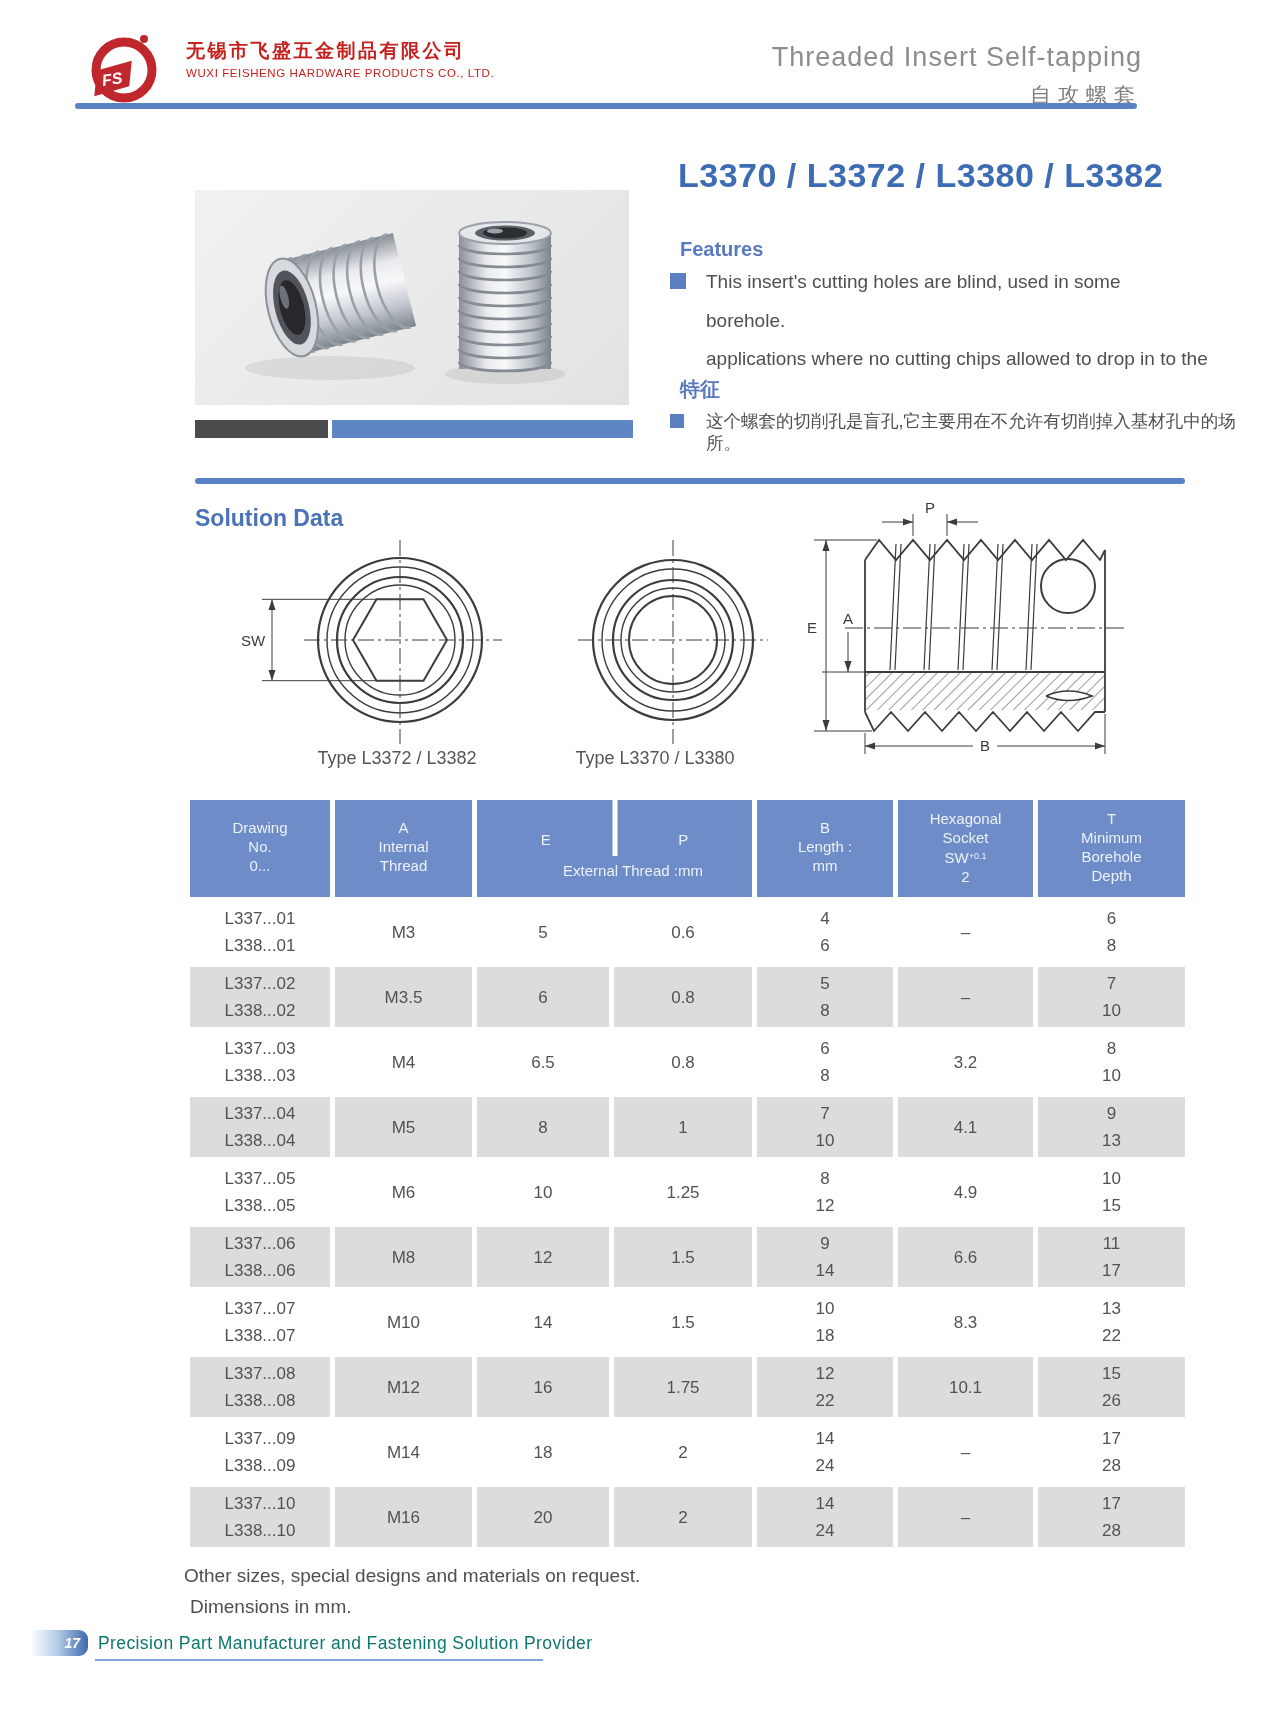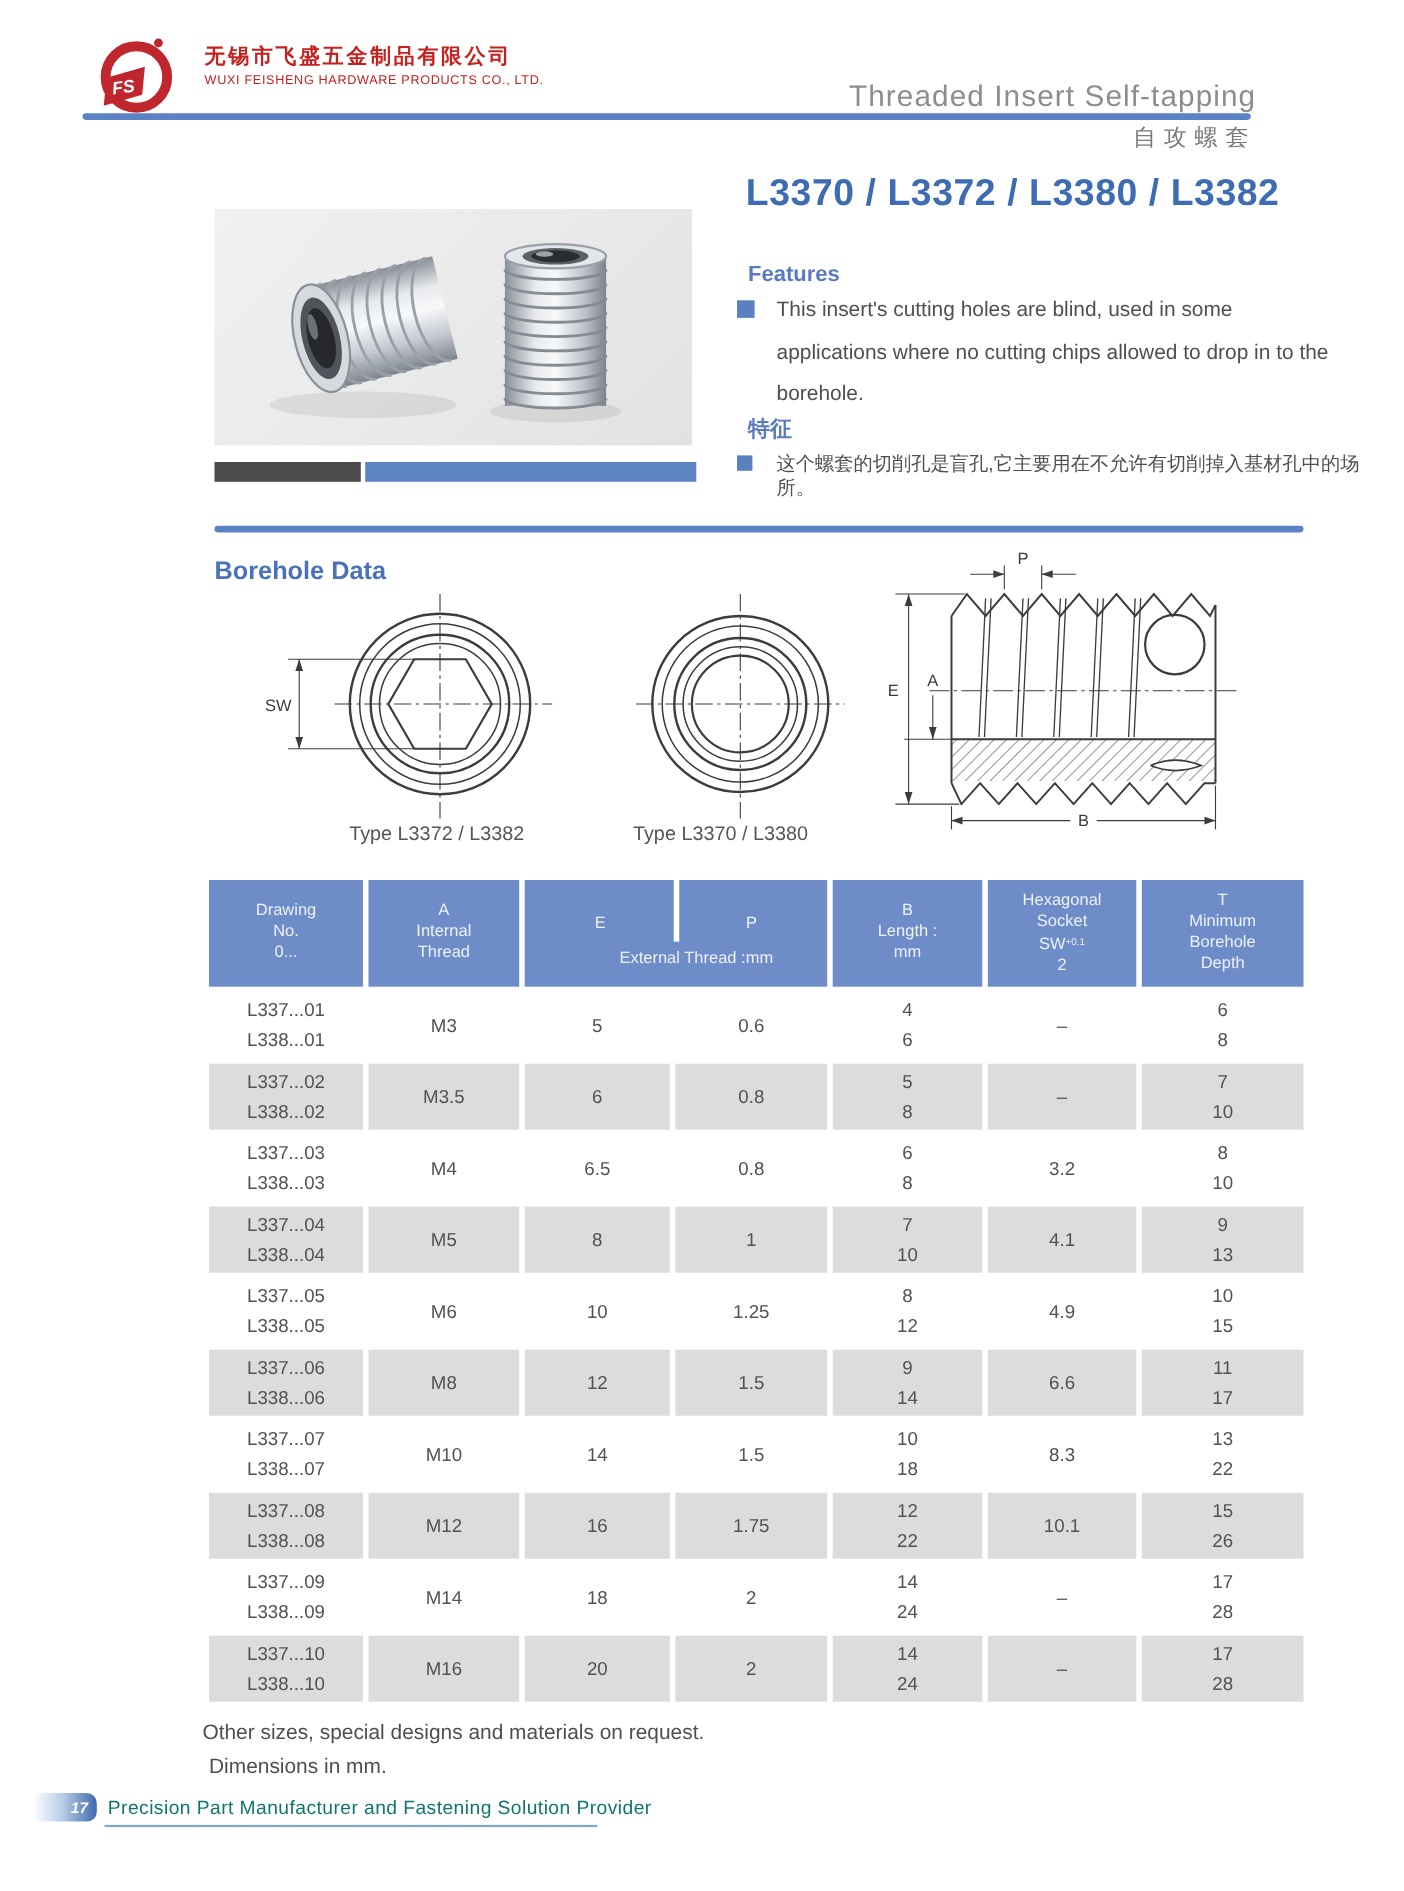--- a/index.html
+++ b/index.html
@@ -67,21 +67,21 @@
       <g transform="rotate(-8 38 48)">
         <polygon points="20,38 56,33 50,58 14,63" fill="#c0272d"></polygon>
         <text x="34" y="54" text-anchor="middle" font-size="16" font-style="italic" font-weight="bold" fill="#ffffff" font-family="Liberation Serif, serif">FS</text>
       </g>
     </svg>
   </div>
   <div class="abs" style="left:186px;top:38px;">
     <div class="company-cn">无锡市飞盛五金制品有限公司</div>
     <div class="company-en">WUXI FEISHENG HARDWARE PRODUCTS CO., LTD.</div>
   </div>
-  <div class="abs" style="right:134px;top:42px;width:560px;margin-top:30px;">
+  <div class="abs" style="right:134px;top:42px;width:560px;">
     <div class="doc-title-en">Threaded Insert Self-tapping</div>
     <div class="doc-title-cn">自攻螺套</div>
   </div>
   <div class="abs blue-rule" style="left:75px;top:103px;width:1062px;height:6px;"></div>
 
   <div class="abs photo-box" style="left:195px;top:190px;width:434px;height:215px;">
     <svg width="434" height="215" viewBox="0 0 434 215">
       <defs>
         <linearGradient id="metV" x1="0" y1="0" x2="0" y2="1">
           <stop offset="0" stop-color="#878d95"></stop>
@@ -141,29 +141,29 @@
     </svg>
   </div>
   <div class="abs bar-dark" style="left:195px;top:420px;width:133px;height:18px;"></div>
   <div class="abs bar-blue" style="left:332px;top:420px;width:301px;height:18px;"></div>
 
   <div class="abs product-title" style="left:678px;top:156px;">L3370 / L3372 / L3380 / L3382</div>
   <div class="abs sec-heading" style="left:680px;top:238px;">Features</div>
   <div class="abs bullet" style="left:670px;top:273px;"></div>
   <div class="abs" style="left:706px;top:263px;width:560px;">
     <div class="feature-line">This insert's cutting holes are blind, used in some</div>
+    <div class="feature-line">borehole.</div>
     <div class="feature-line">applications where no cutting chips allowed to drop in to the</div>
-    <div class="feature-line">borehole.</div>
   </div>
   <div class="abs sec-heading" style="left:680px;top:376px;">特征</div>
   <div class="abs bullet" style="left:670px;top:414px;width:14px;height:14px;"></div>
   <div class="abs feature-cn" style="left:706px;top:410px;">这个螺套的切削孔是盲孔,它主要用在不允许有切削掉入基材孔中的场所。</div>
 
   <div class="abs blue-rule" style="left:195px;top:478px;width:990px;height:6px;"></div>
-  <div class="abs tech-heading" style="left:195px;top:505px;">Borehole Data</div>
+  <div class="abs tech-heading" style="left:195px;top:505px;">Solution Data</div>
 
   <div class="abs" style="left:240px;top:532px;">
     <svg width="320" height="215" viewBox="0 0 320 215">
       <g stroke="#3c3c3c" fill="none">
         <line x1="160" y1="8" x2="160" y2="212" stroke-width="1" stroke-dasharray="16 4 3 4"></line>
         <line x1="64" y1="108" x2="262" y2="108" stroke-width="1" stroke-dasharray="16 4 3 4"></line>
         <circle cx="160" cy="108" r="82" stroke-width="2.2"></circle>
         <circle cx="160" cy="108" r="73" stroke-width="1.4"></circle>
         <circle cx="160" cy="108" r="63" stroke-width="2.2"></circle>
         <circle cx="160" cy="108" r="55" stroke-width="1.4"></circle>

